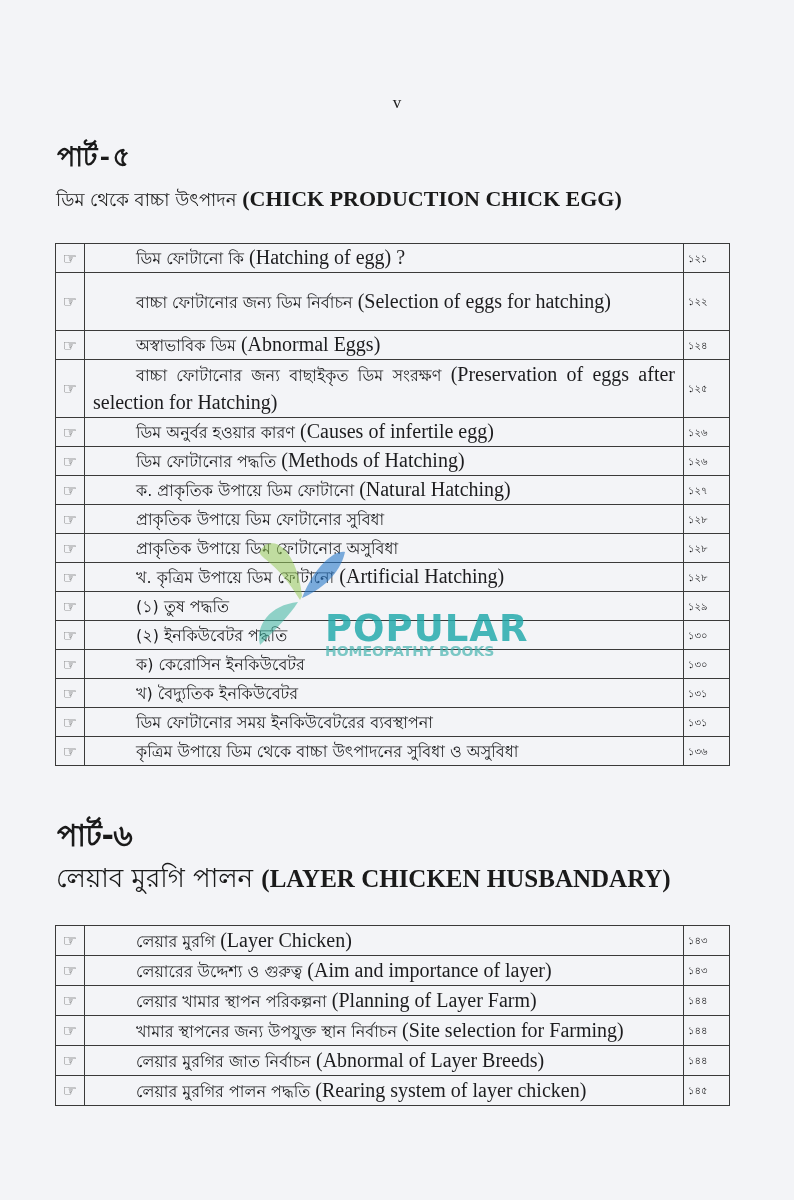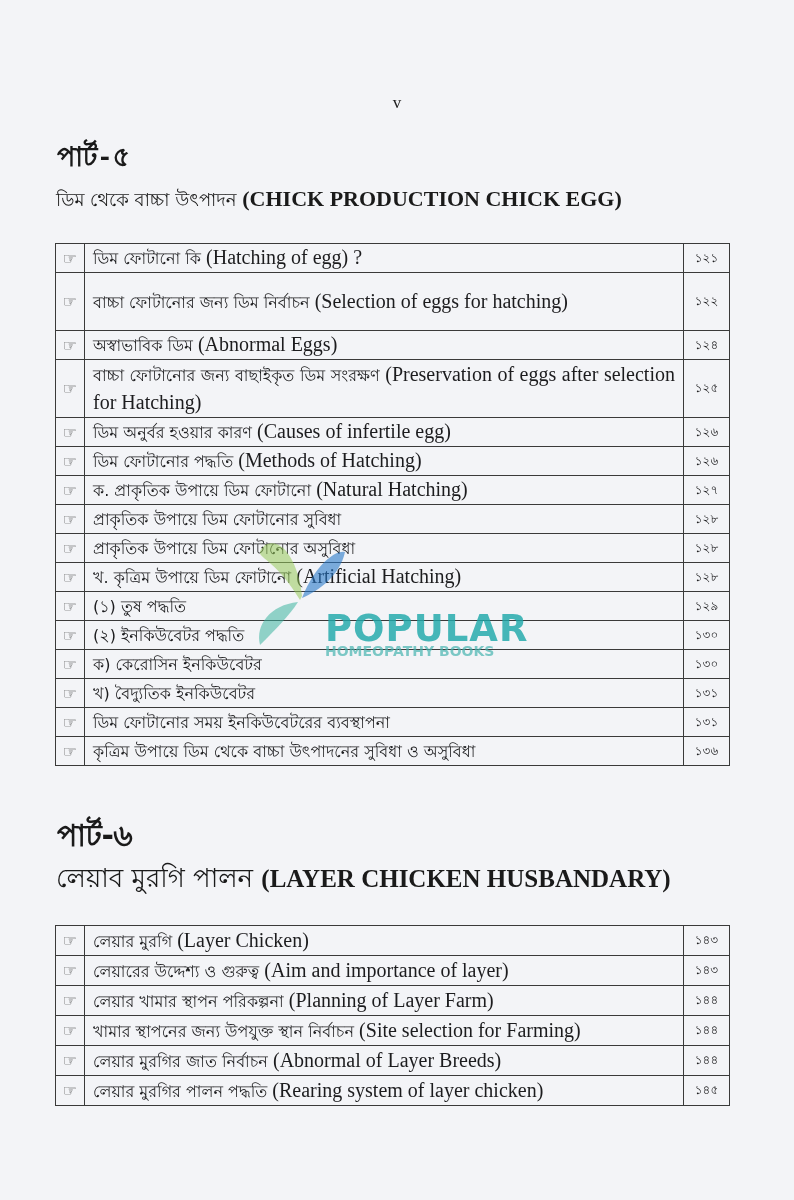--- a/index.html
+++ b/index.html
@@ -67,34 +67,34 @@
     }
     table.toc td.icon-cell {
       width: 28px;
       text-align: center;
       padding: 0;
       font-size: 16px;
       color: #444;
     }
     table.toc td.page-cell {
       width: 37px;
-      text-align: center;
       padding: 0 4px;
       font-family: "DejaVu Sans", sans-serif;
-      font-size: 12px;
+      font-size: 10px;
     }
     table.toc td.text-cell {
       text-align: justify;
     }
     table.toc td.text-cell .t {
       font-family: "Liberation Serif", serif;
     }
     .bn-text {
       font-family: "DejaVu Sans", sans-serif;
       font-size: 16px;
+      margin-left: 43px;
     }
     table.toc tr.single td { height: 27px; }
     table.toc tr.double td { height: 57px; }
     table.toc2 tr.single td { height: 29px; }
     .watermark {
       position: absolute;
       left: 230px;
       top: 540px;
       width: 320px;
       height: 120px;

